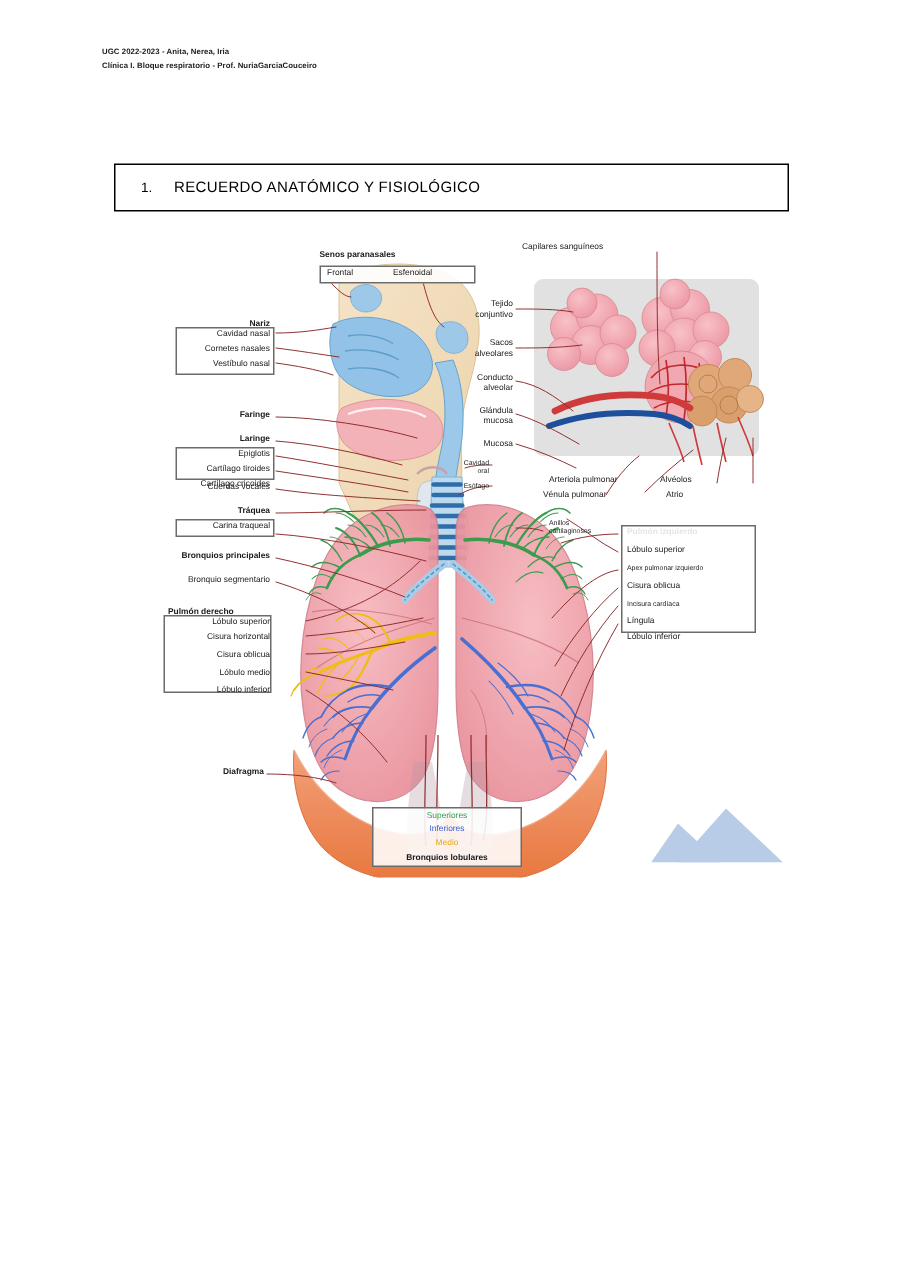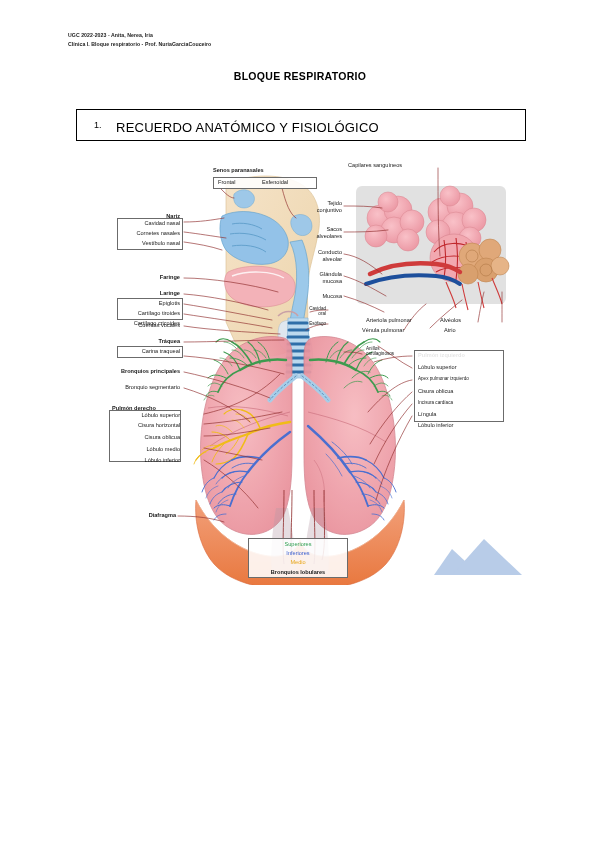--- a/index.html
+++ b/index.html
@@ -60,21 +60,21 @@
     position: absolute;
     left: 17px;
     top: 10px;
     font-size: 9px;
     color: #000;
   }
   .section-box .heading {
     position: absolute;
     left: 39px;
     top: 10px;
-    font-size: 13px;
+    font-size: 10px;
     color: #000;
     letter-spacing: 0.25px;
   }
 
   
   .mountains {
     position: absolute;
     left: 404px;
     top: 533px;
     width: 122px;
@@ -118,21 +118,20 @@
 </head>
 <body>
 
 <div class="page">
 
   <div class="doc-header">
     <div>UGC 2022-2023 - Anita, Nerea, Iria</div>
     <div>Clínica I. Bloque respiratorio - Prof. NuriaGarciaCouceiro</div>
   </div>
 
-  <div class="doc-title">BLOQUE RESPIRATORIO</div>
 
   <div class="section-box">
     <span class="num">1.</span>
     <span class="heading">RECUERDO ANATÓMICO Y FISIOLÓGICO</span>
   </div>
 
   <svg class="mountains" viewBox="0 0 122 42">
     <polygon points="30,42 48,16 76,42" fill="#b8cce8"></polygon>
     <polygon points="48,42 80,6 118,42" fill="#b8cce8"></polygon>
   </svg>

